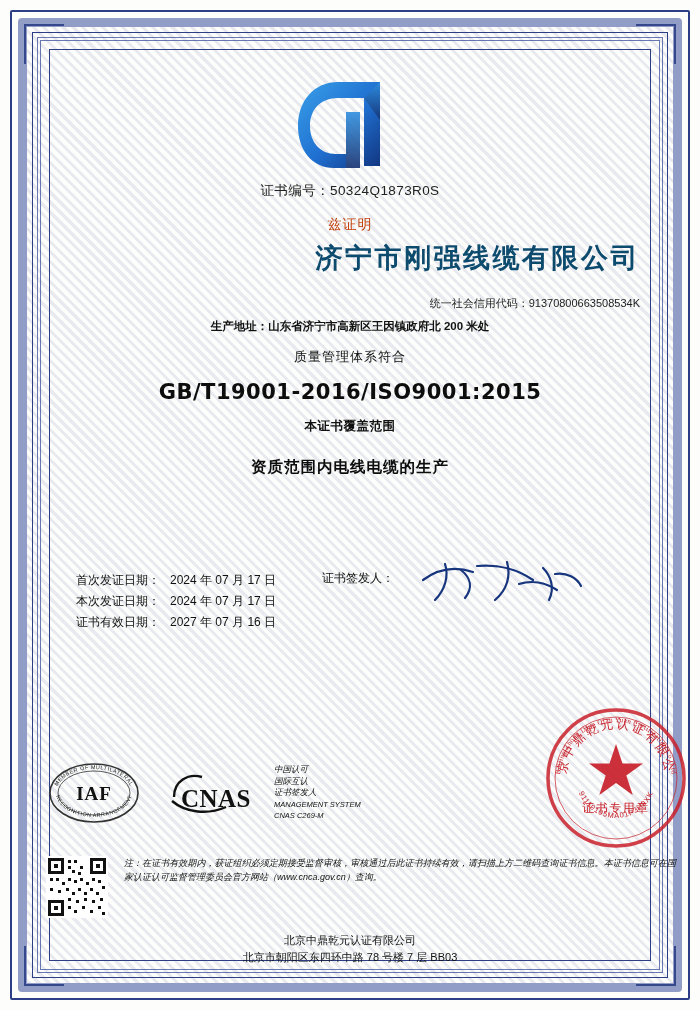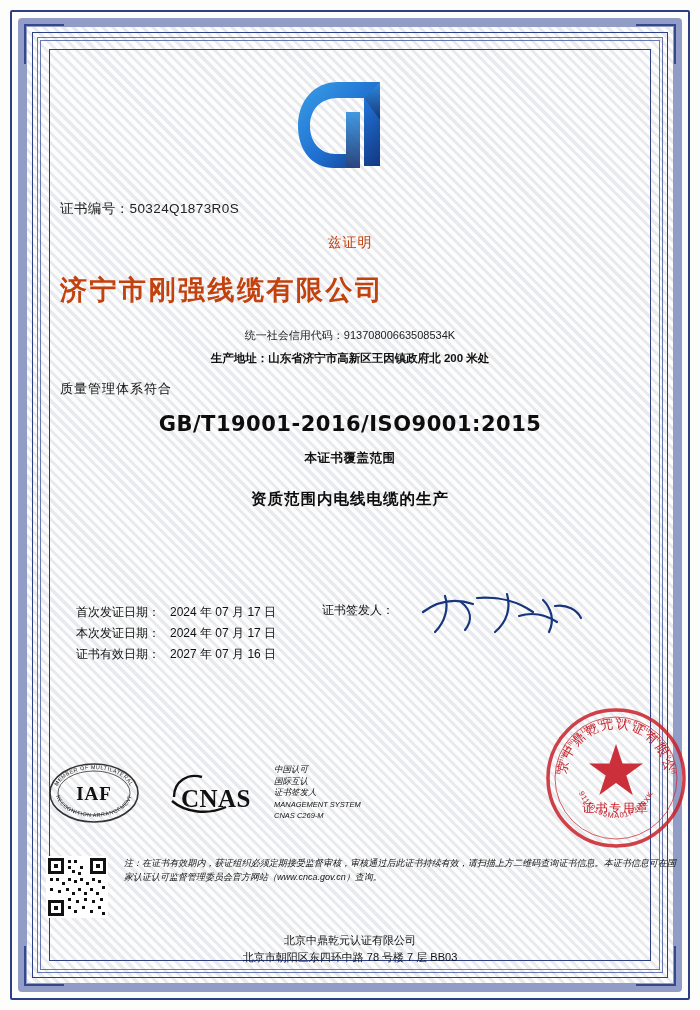--- a/index.html
+++ b/index.html
@@ -86,56 +86,57 @@
   .title {
     text-align: center;
     font-family: "DejaVu Sans", sans-serif;
     font-size: 37px;
     font-weight: bold;
     letter-spacing: 6px;
     color: #111;
     margin-top: 6px;
   }
   .cert-no {
+    text-align: center;
     font-size: 13.5px;
-    margin-top: 18px;
     color: #222;
     letter-spacing: 0.4px;
   }
   .hereby {
     text-align: center;
     font-size: 14px;
     margin-top: 16px;
     letter-spacing: 1px;
     color: #c2410c;
   }
   .company {
-    text-align: left;
+    text-align: right;
     font-family: "DejaVu Sans", sans-serif;
     font-size: 27px;
     font-weight: bold;
     letter-spacing: 2.5px;
-    margin-top: 20px;
-    color: #c2410c;
+    margin-top: 6px;
+    color: #0c4a6e;
   }
   .uscc {
-    text-align: center;
+    text-align: right;
     font-size: 11px;
     margin-top: 20px;
     color: #222;
   }
   .addr {
     text-align: center;
     font-size: 11.5px;
     margin-top: 8px;
     color: #111;
     font-weight: bold;
   }
   .addr.first { margin-top: 10px; }
   .conform {
+    text-align: center;
     font-size: 13px;
     margin-top: 14px;
     letter-spacing: 1px;
     color: #111;
   }
   .standard {
     text-align: center;
     font-family: "DejaVu Sans", sans-serif;
     font-size: 21px;
     font-weight: bold;

